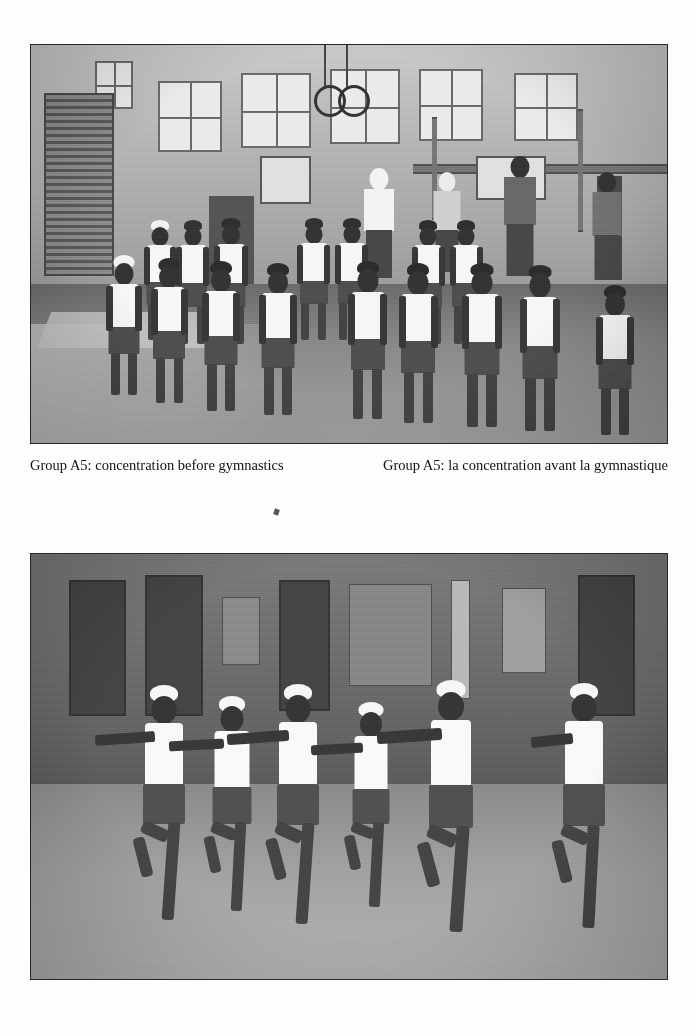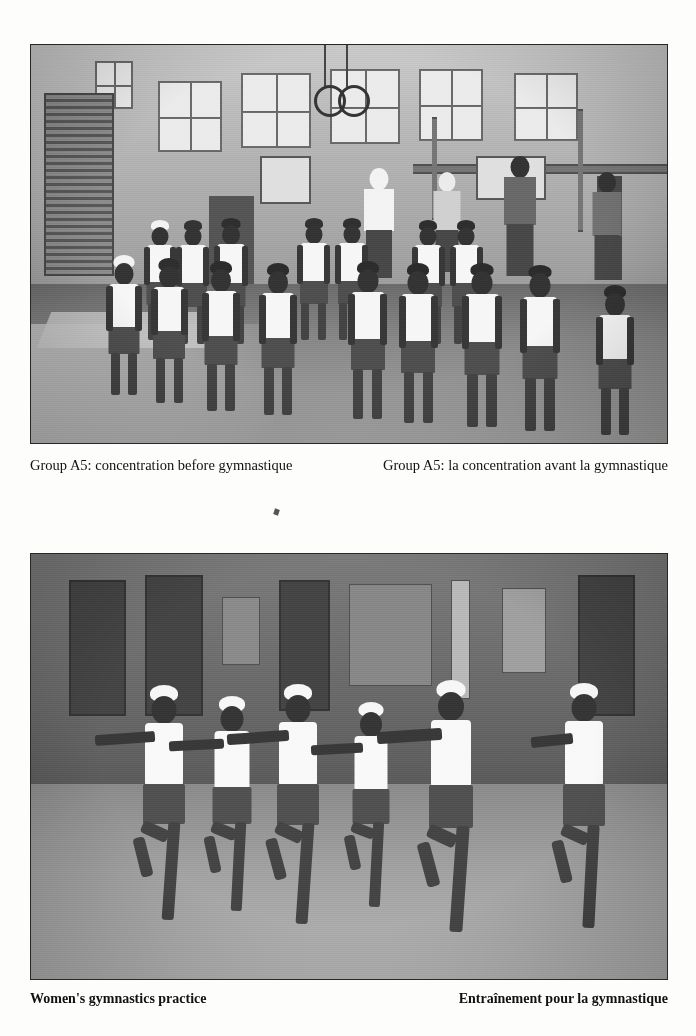--- a/index.html
+++ b/index.html
@@ -520,21 +520,21 @@
           <div class="armL" style="left:-1px; top:32px; width:7px; height:48px;"></div>
           <div class="armR" style="right:-1px; top:32px; width:7px; height:48px;"></div>
         </div>
 
         <div class="grain"></div>
         <div class="vignette"></div>
       </div>
     </div>
 
     <div class="caption-row">
-      <div class="caption-en">Group A5: concentration before gymnastique</div>
+      <div class="caption-en">Group A5: concentration before gymnastics</div>
       <div class="caption-fr">Group A5: la concentration avant la gymnastique</div>
     </div>
   </div>
 
   <div class="stray-mark"></div>
 
   <div class="figure bottom">
 
     <div class="photo bottom">
       <div class="scene">
@@ -615,19 +615,15 @@
           <div class="legStand" style="left:26px; top:142px; width:12px; height:103px; transform:rotate(3deg);"></div>
           <div class="thighUp" style="left:2px; top:145px; width:28px; height:13px; transform:rotate(24deg);"></div>
           <div class="shinUp" style="left:-3px; top:157px; width:12px; height:43px; transform:rotate(-14deg);"></div>
         </div>
 
         <div class="grain"></div>
         <div class="vignette"></div>
       </div>
     </div>
 
-    <div class="caption-row bold">
-      <div class="caption-en">Women's gymnastics practice</div>
-      <div class="caption-fr">Entraînement pour la gymnastique</div>
-    </div>
   </div>
 
 </div>
 
 </body></html>

